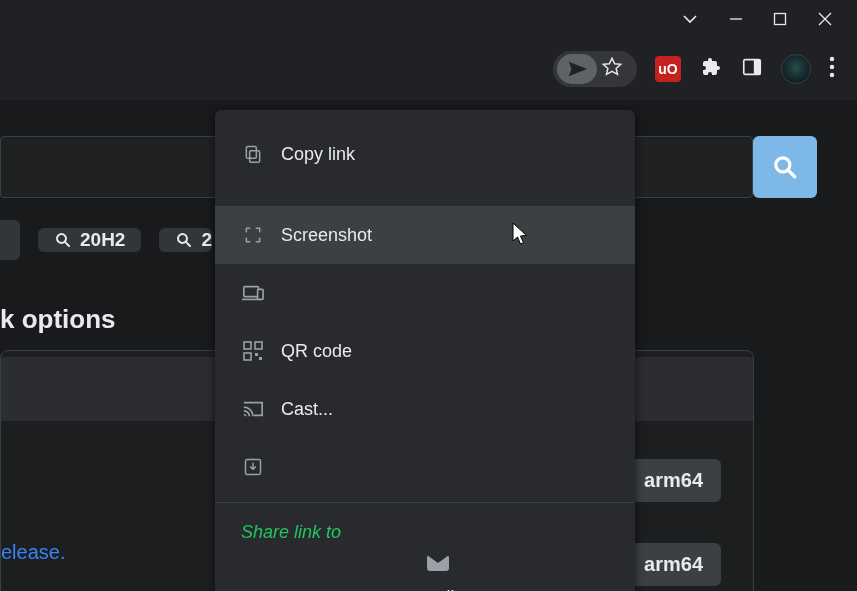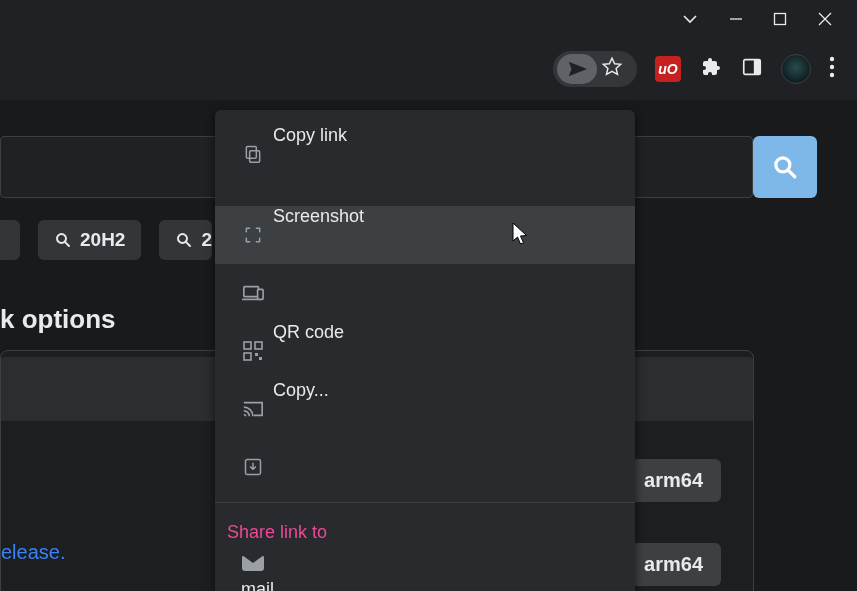--- a/index.html
+++ b/index.html
@@ -2,39 +2,39 @@
 <html><head>
 <meta charset="utf-8">
 <style>
   html, body { margin:0; padding:0; width:857px; height:591px; background:#000; font-family:"Segoe UI",Arial,sans-serif; overflow:hidden; }
   .browser { width:857px; height:591px; background:#202124; position:relative; }
   .titlebar { height:38px; display:flex; justify-content:flex-end; align-items:center; gap:30px; padding-right:24px; }
   .titlebar svg { display:block; }
   .toolbar { height:62px; display:flex; justify-content:flex-end; align-items:center; gap:18px; padding-right:22px; }
   .addr-end { display:flex; align-items:center; background:#35363a; border-radius:22px; height:36px; padding:0 14px 0 4px; gap:4px; }
   .send-pill { background:#5f6368; border-radius:18px; height:30px; width:40px; display:flex; align-items:center; justify-content:center; }
-  .ext-ublock { width:26px; height:26px; background:#c5221f; border-radius:4px; display:flex; align-items:center; justify-content:center; color:#fff; font-weight:700; font-size:14px;font-style:italic; }
+  .ext-ublock { width:26px; height:26px; background:#c5221f; border-radius:4px; display:flex; align-items:center; justify-content:center; color:#fff; font-weight:700; font-size:14px; }
   .avatar { width:28px; height:28px; border-radius:50%; background:radial-gradient(circle at 50% 45%,#2a4b4e 0%,#0f1f20 70%); border:1px solid #3c4043; }
   .content { position:absolute; left:0; right:0; top:100px; bottom:0; background:#181a1b; color:#e8eaed; overflow:hidden; }
   .searchbox-area { position:absolute; top:36px; left:0; right:104px; height:60px; border:1px solid #3c4043; border-radius:4px; background:#1f2123; }
   .searchbtn { position:absolute; top:36px; right:40px; width:64px; height:62px; background:#7db8e8; border-radius:6px; display:flex; align-items:center; justify-content:center; }
   .tags { position:absolute; top:120px; left:0; display:flex; gap:18px; align-items:center; }
-  .tag { background:#323639; border-radius:6px; height:40px; display:flex; align-items:center; padding:0 16px; color:#e8eaed; font-size:19px; font-weight:600; gap:8px; }
+  .tag { background:#323639; border-radius:6px; height:24px; display:flex; align-items:center; padding:0 16px; color:#e8eaed; font-size:19px; font-weight:600; gap:8px; }
   .heading { position:absolute; top:204px; left:0; font-size:26px; font-weight:700; color:#e8eaed; }
   .card { position:absolute; top:250px; left:0; width:752px; height:240px; background:#1c1e20; border:1px solid #3c4043; border-radius:8px; padding-top:6px; }
   .card-top { background:#2b2d30; height:64px; border-radius:4px 4px 0 0; }
   .release-text { position:absolute; top:190px; left:0px; font-size:20px; color:#3b82f6; }
   .arch-btn { position:absolute; right:32px; background:#3c4043; border-radius:6px; padding:10px 18px; font-size:20px; font-weight:600; color:#e8eaed; }
 
   .ctxmenu { position:absolute; top:10px; left:215px; width:420px; background:#292a2d; border-radius:6px; box-shadow:0 2px 10px rgba(0,0,0,.6); padding-top:15px; padding-bottom:8px; }
-  .ctx-item { height:58px; display:flex; padding-left:26px; gap:8px; color:#e8eaed; font-size:18px; cursor:default; }
+  .ctx-item { height:58px; display:flex; align-items:center; padding-left:26px; gap:16px; color:#e8eaed; font-size:18px; cursor:default; }
   .ctx-item.hover { background:#3c4043;margin-top:23px; }
   .ctx-icon-slot { width:24px; display:flex; align-items:center; justify-content:center; }
   .ctx-sep { height:1px; background:#3c4043; margin:6px 0; }
-  .ctx-heading { padding-left:12px; color:#ec4899; font-size:18px; height:46px; display:flex; align-items:center; }
+  .ctx-heading { padding-left:26px; color:#22c55e; font-size:18px; height:46px; display:flex; align-items:center;font-style:italic; }
   .mail-icon { width:22px; height:16px; background:#9aa0a6; border-radius:3px; position:relative; }
   .mail-icon::after { content:""; position:absolute; top:0; left:0; right:0; height:0; border-left:11px solid transparent; border-right:11px solid transparent; border-top:8px solid #292a2d; }
   .fb-icon { width:20px; height:20px; background:#3b6bbf; border-radius:3px; color:#fff; display:flex; align-items:center; justify-content:center; font-weight:700; font-size:15px; font-family:Arial; }
 
   .cursor { position:absolute; top:112px; left:297px; z-index:50; }
 </style>
 </head>
 <body>
 
 <div class="browser">
@@ -172,21 +172,21 @@
         </span>
         <span>QR code</span>
       </div>
       <div class="ctx-item">
         <span class="ctx-icon-slot">
           <svg width="22" height="20" viewBox="0 0 24 20">
               <path d="M2 3h20v14h-9" stroke="#9aa0a6" stroke-width="1.8" fill="none"></path>
               <path d="M2 8a10 10 0 0 1 10 10M2 12a6 6 0 0 1 6 6M2 16a2 2 0 0 1 2 2" stroke="#9aa0a6" stroke-width="1.8" fill="none"></path>
             </svg>
         </span>
-        <span>Copy...</span>
+        <span>Cast...</span>
       </div>
       <div class="ctx-item">
         <span class="ctx-icon-slot">
           <svg width="20" height="20" viewBox="0 0 24 24">
               <rect x="3" y="3" width="18" height="18" rx="2" stroke="#9aa0a6" stroke-width="1.8" fill="none"></rect>
               <path d="M12 7v8m0 0l-3.5-3.5M12 15l3.5-3.5" stroke="#9aa0a6" stroke-width="1.8" fill="none"></path>
             </svg>
         </span>
       </div>
       <div class="ctx-sep"></div>

